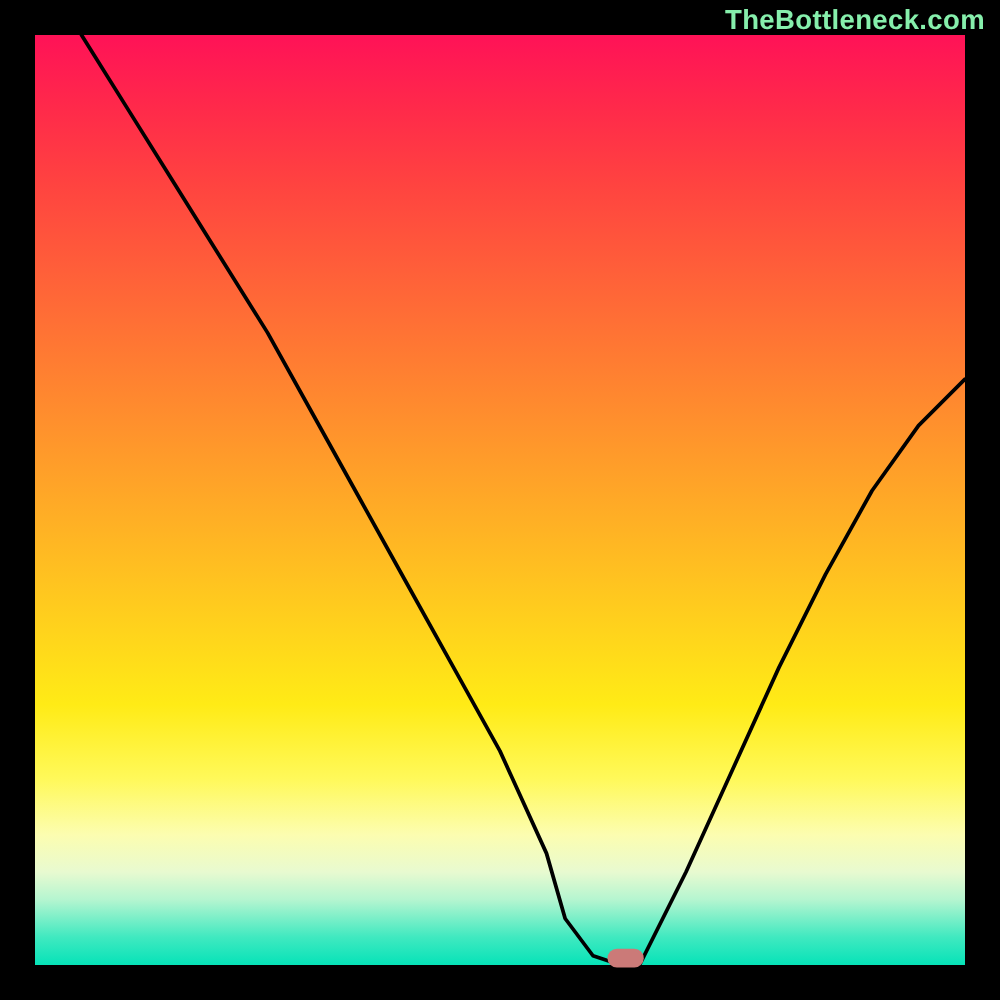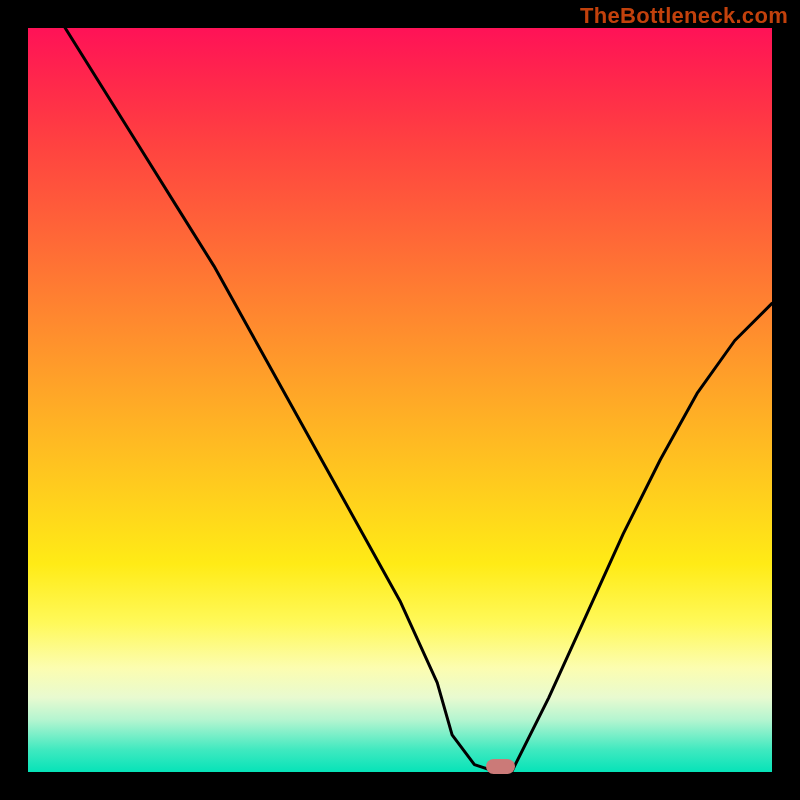--- a/index.html
+++ b/index.html
@@ -48,21 +48,21 @@
     background: #cb7a78;
     border-radius: 8px;
   }
   .watermark {
     position: absolute;
     top: 3px;
     right: 12px;
     font-family: Arial, Helvetica, sans-serif;
     font-size: 22px;
     font-weight: bold;
-    color: #c2410c;
+    color: #86efac;
     letter-spacing: 0.3px;
   }
 </style>
 </head>
 <body>
 
 <div class="chart-container">
 
   <div class="plot-area">
     <svg class="curve-svg" viewBox="0 0 744 744" preserveAspectRatio="none">

